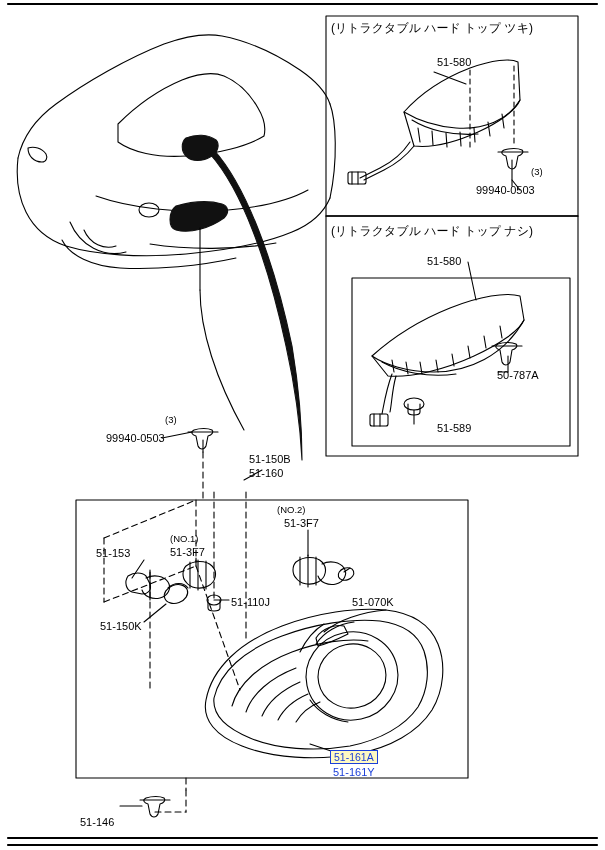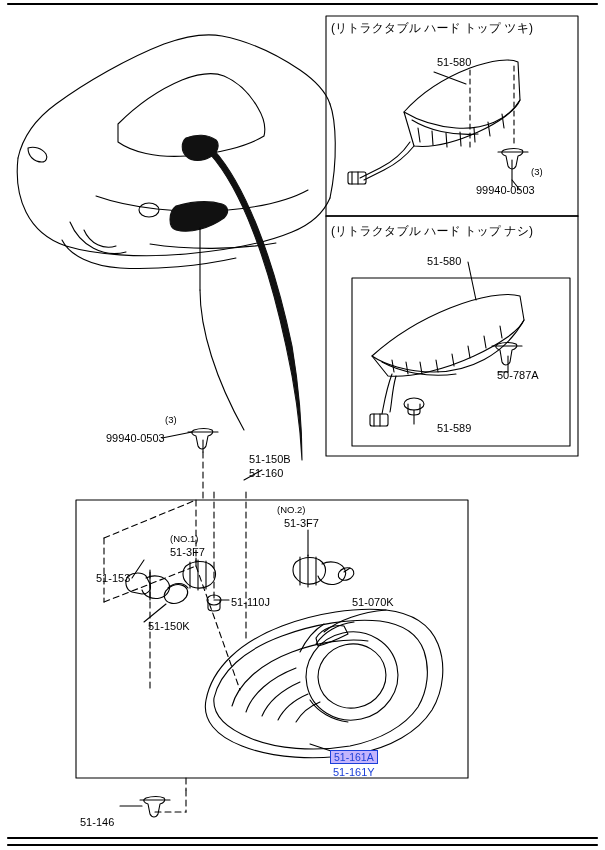--- a/index.html
+++ b/index.html
@@ -1,21 +1,21 @@
 <!DOCTYPE html>
 <html><head>
 <meta charset="utf-8">
 <style>
   html,body{margin:0;padding:0;background:#ffffff;}
   body{width:605px;height:850px;position:relative;font-family:"Liberation Sans",sans-serif;overflow:hidden;}
   #sheet{position:absolute;left:0;top:0;width:605px;height:850px;}
   .lbl{position:absolute;font-size:11px;color:#000;white-space:nowrap;letter-spacing:0px;line-height:12px;}
   .lbl.sm{font-size:9.5px;}
   .lbl.jp{font-size:12px;}
-  .boxed{position:absolute;font-size:10.5px;color:#1b3fd8;border:1px solid #1b3fd8;padding:0px 3px;background:#c4b5fd;white-space:nowrap;}
+  .boxed{position:absolute;font-size:10.5px;color:#1b3fd8;border:1px solid #1b3fd8;padding:0px 3px;background:#fef9c3;white-space:nowrap;}
   .blue{color:#1b3fd8;text-align:center;}
   svg{position:absolute;left:0;top:0;}
 </style>
 </head>
 <body>
 
 <div id="sheet">
 
   <svg width="605" height="850" viewBox="0 0 605 850">
     <g fill="none" stroke="#000" stroke-width="1.1" stroke-linejoin="round" stroke-linecap="round">
@@ -197,21 +197,21 @@
   <div class="lbl" style="left:497px;top:369px;">50-787A</div>
   <div class="lbl" style="left:393px;top:422px;margin-left:44px;">51-589</div>
   <div class="lbl sm" style="left:165px;top:414px;">(3)</div>
   <div class="lbl" style="left:106px;top:432px;">99940-0503</div>
   <div class="lbl" style="left:249px;top:453px;">51-150B</div>
   <div class="lbl" style="left:249px;top:467px;">51-160</div>
   <div class="lbl sm" style="left:277px;top:504px;">(NO.2)</div>
   <div class="lbl" style="left:284px;top:517px;">51-3F7</div>
   <div class="lbl sm" style="left:170px;top:533px;">(NO.1)</div>
   <div class="lbl" style="left:170px;top:546px;">51-3F7</div>
-  <div class="lbl" style="left:96px;top:572px;">51-153</div>
+  <div class="lbl" style="left:96px;top:547px;">51-153</div>
   <div class="lbl" style="left:352px;top:588px;margin-top:8px;">51-070K</div>
   <div class="lbl" style="left:231px;top:596px;">51-110J</div>
-  <div class="lbl" style="left:100px;top:620px;margin-left:48px;">51-150K</div>
+  <div class="lbl" style="left:100px;top:620px;">51-150K</div>
   <div class="boxed" style="left:330px;top:750px;">51-161A</div>
   <div class="lbl blue" style="left:333px;top:766px;">51-161Y</div>
   <div class="lbl" style="left:80px;top:816px;">51-146</div>
 
 </div>
 
 </body></html>

